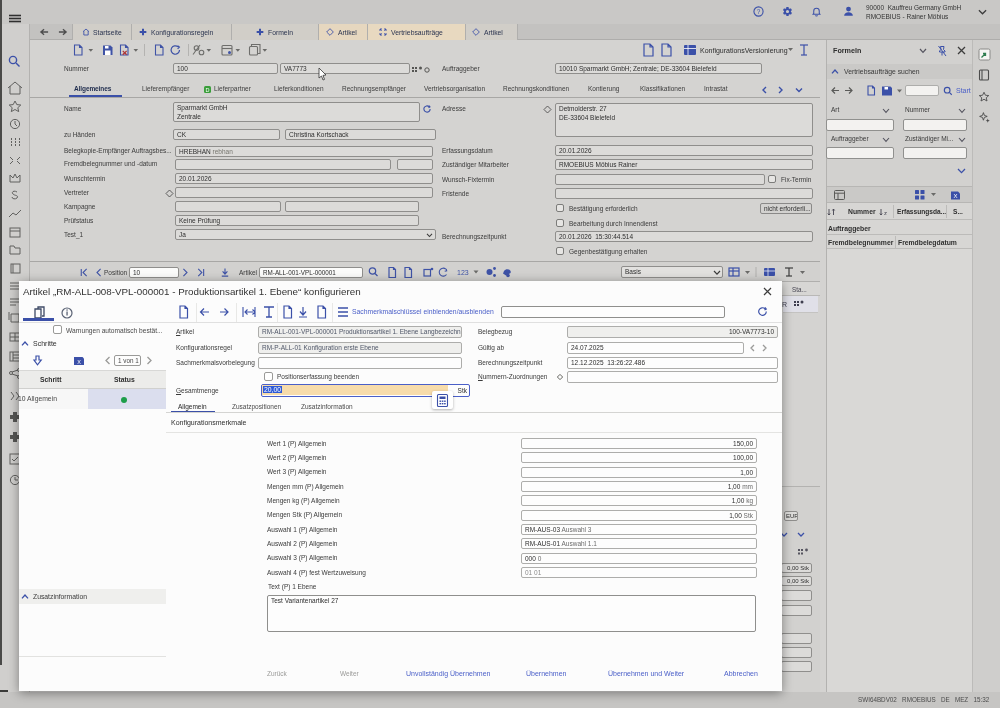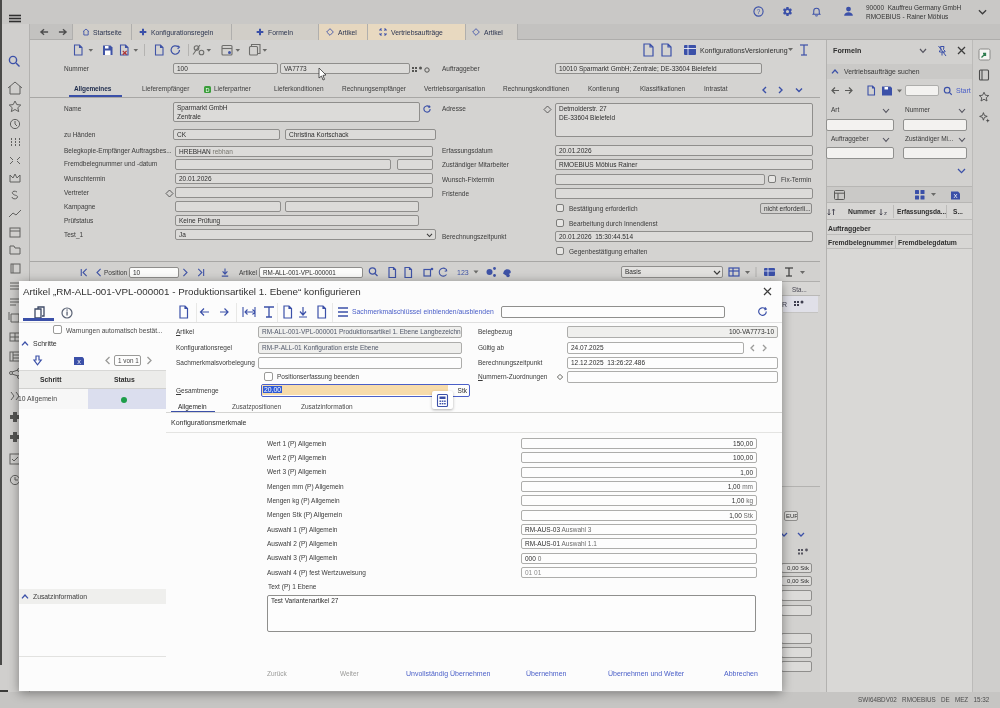--- a/index.html
+++ b/index.html
@@ -563,21 +563,21 @@
       <path d="M18 14l1 2.8 2.8 1-2.8 1-1 2.8-1-2.8-2.8-1 2.8-1z" fill="#4c4c4c"></path>
     </svg>
 </div>
 
 <div class="abs" id="bottombar" style="left:0;top:692px;width:1000px;height:16px;background:#c6c5c3;">
   <div class="lbl" style="left:858px;top:4px;font-size:6.3px;color:#4c4c4c;">SWI64BDV02&nbsp;&nbsp;&nbsp;RMOEBIUS&nbsp;&nbsp;&nbsp;DE&nbsp;&nbsp;&nbsp;MEZ&nbsp;&nbsp;&nbsp;15:32</div>
 </div>
 
 <div class="abs" id="modal" style="left:19px;top:281px;width:763px;height:410px;background:#fcfcfc;box-shadow:0 2px 10px rgba(0,0,0,0.4);"></div>
 
-<div class="lbl" style="left:23px;top:286px;font-size:9.8px;letter-spacing:0px;color:#333;">Artikel „RM-ALL-001-VPL-000001 - Produktionsartikel 1. Ebene“ konfigurieren</div>
+<div class="lbl" style="left:23px;top:286px;font-size:9.8px;letter-spacing:0px;color:#333;">Artikel „RM-ALL-008-VPL-000001 - Produktionsartikel 1. Ebene“ konfigurieren</div>
 <svg style="left:763px;top:287px;" width="9" height="9" viewBox="0 0 9 9">
     <path d="M1 1l7 7M8 1L1 8" stroke="#3c3c3c" stroke-width="1.2"></path>
   </svg>
 
 <svg style="left:31px;top:306px;" width="46" height="14" viewBox="0 0 46 14">
   <g fill="none" stroke="#3e4a66" stroke-width="1.3">
       <path d="M4 3h6v9H4z"></path>
       <path d="M7 3V1h6v9h-2"></path>
     </g>
   <circle cx="36" cy="7" r="5" fill="none" stroke="#5a6274" stroke-width="1.2"></circle>

